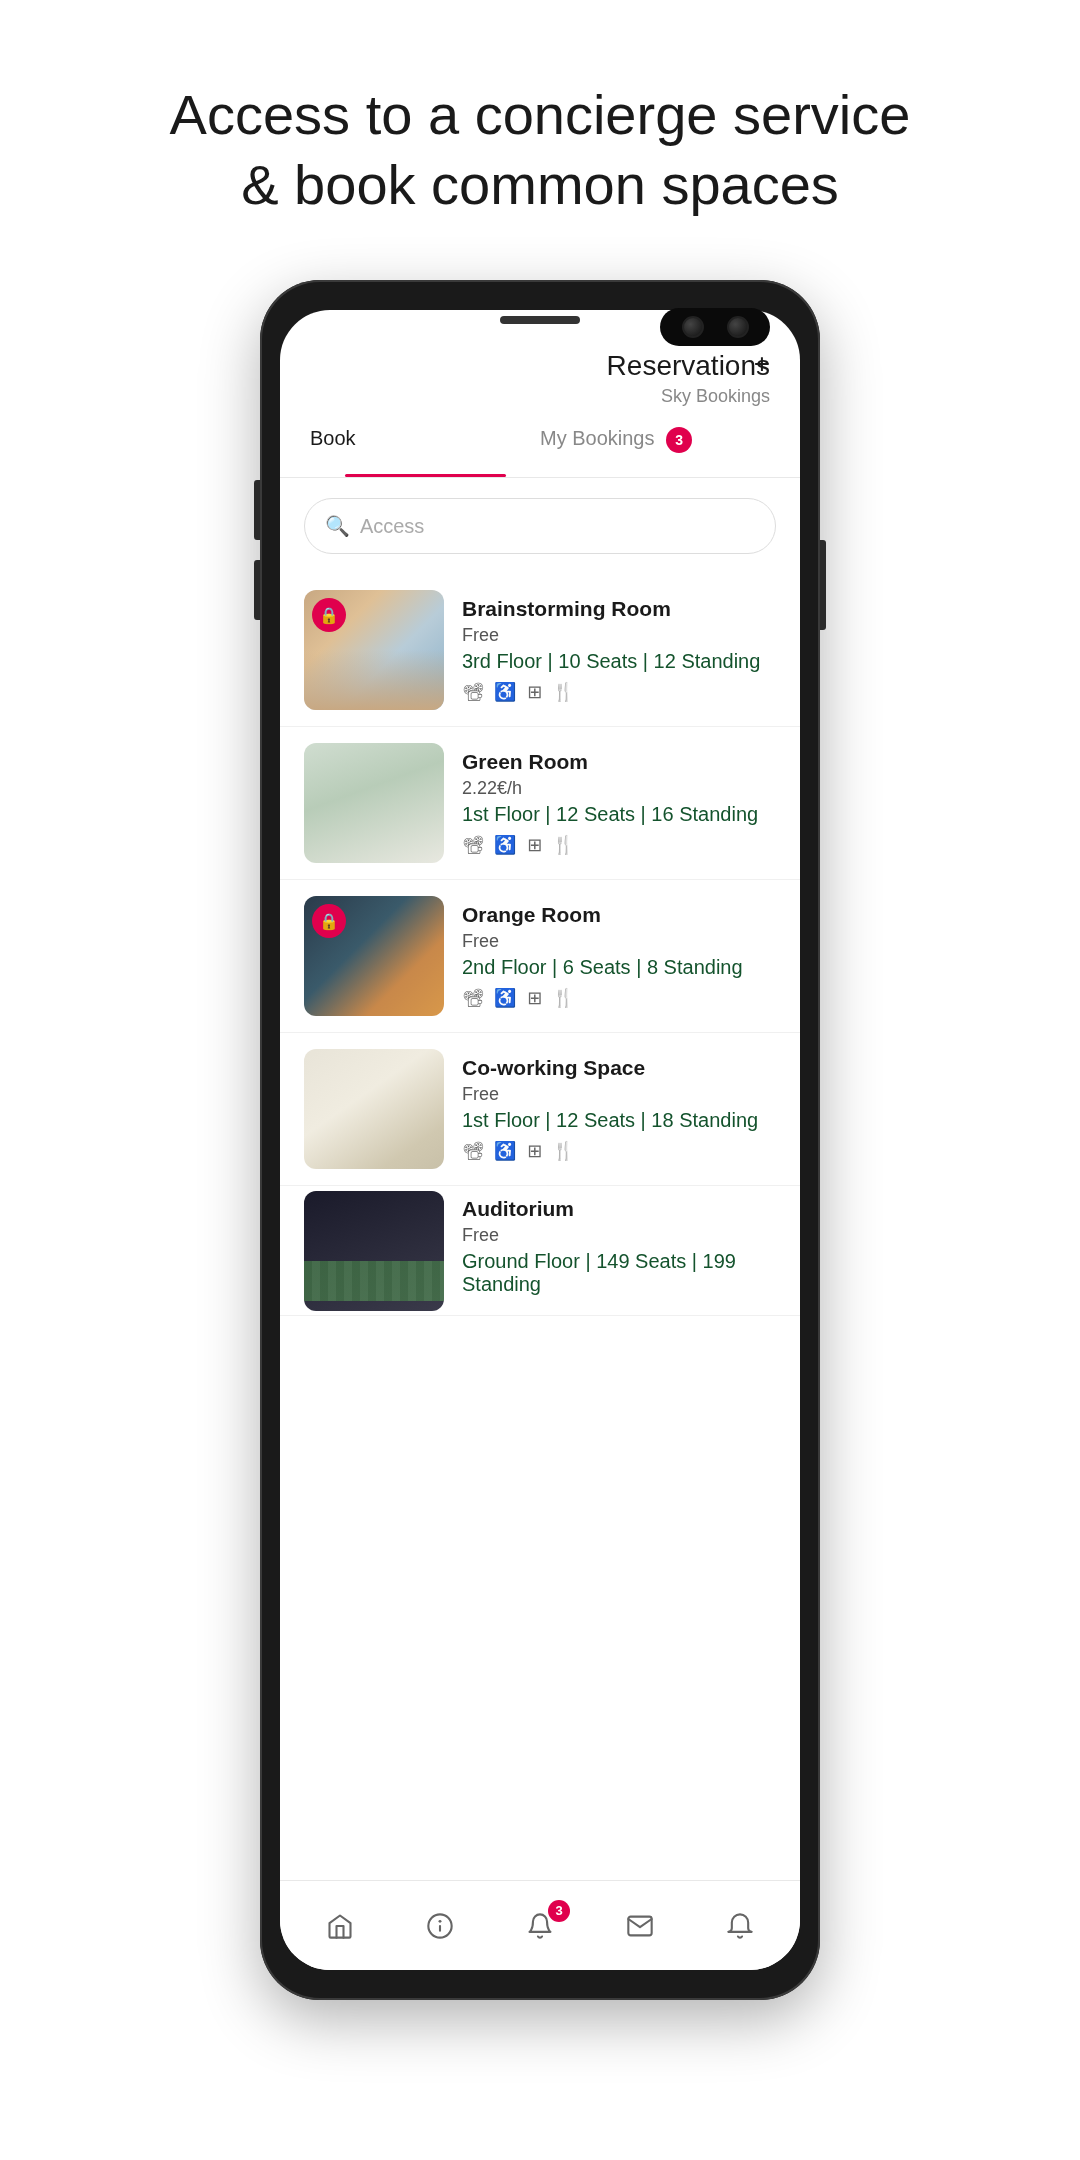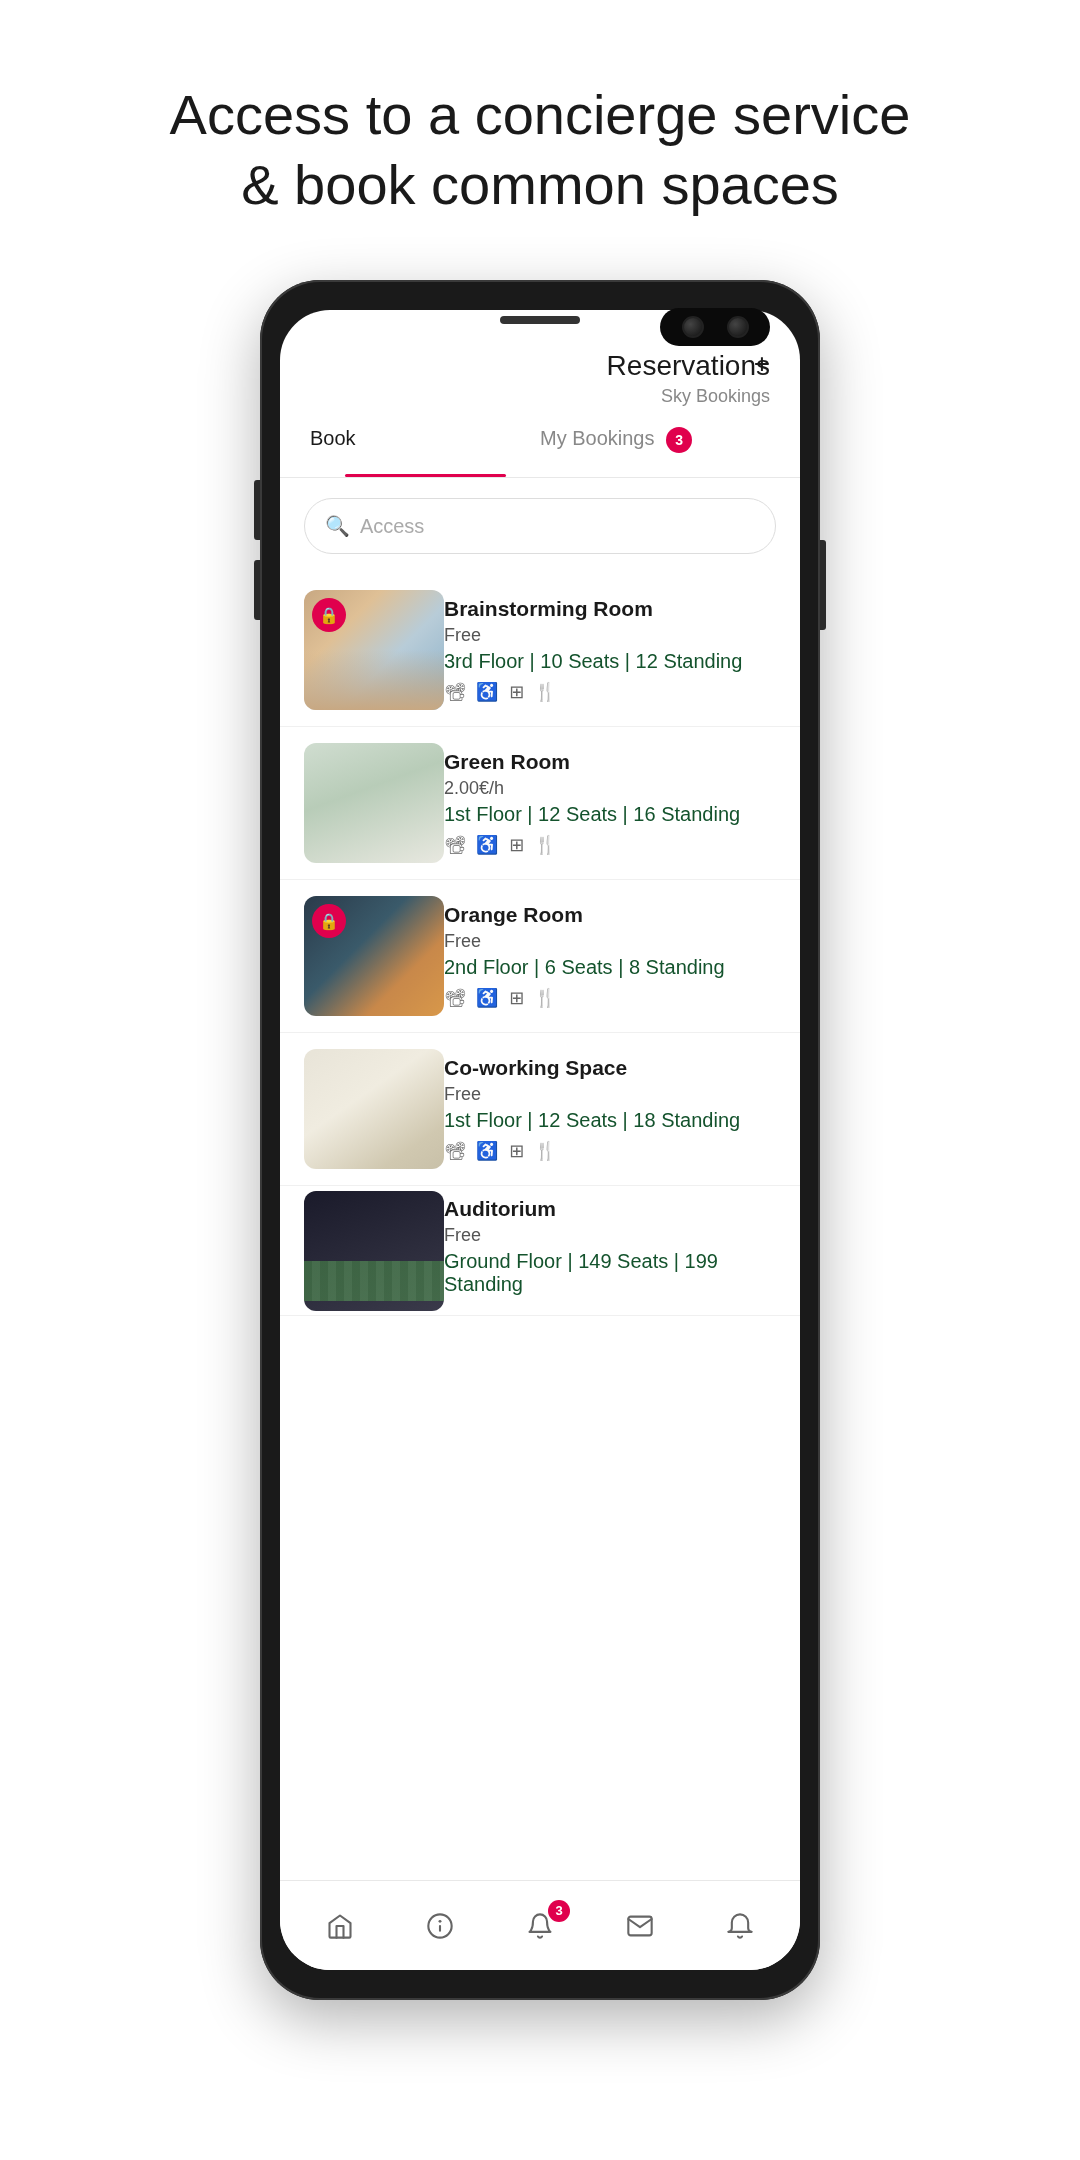--- a/index.html
+++ b/index.html
@@ -289,21 +289,21 @@
       border-radius: 50%;
       display: flex;
       align-items: center;
       justify-content: center;
       color: white;
       font-size: 16px;
     }
 
     .room-info {
       flex: 1;
-      padding-left: 0;
+      padding-left: 18px;
     }
     .room-name {
       font-size: 21px;
       font-weight: 600;
       color: #1a1a1a;
       margin-bottom: 4px;
     }
     .room-price {
       font-size: 18px;
       color: #555;
@@ -416,21 +416,21 @@
             <span>⊞</span>
             <span>🍴</span>
           </div>
         </div>
       </div>
 
       <div class="room-item">
         <div class="room-image img-green"></div>
         <div class="room-info">
           <div class="room-name">Green Room</div>
-          <div class="room-price">2.00€/h</div>
+          <div class="room-price">2.22€/h</div>
           <div class="room-details">1st Floor | 12 Seats | 16 Standing</div>
           <div class="room-amenities">
             <span>📽</span>
             <span>♿</span>
             <span>⊞</span>
             <span>🍴</span>
           </div>
         </div>
       </div>
 

